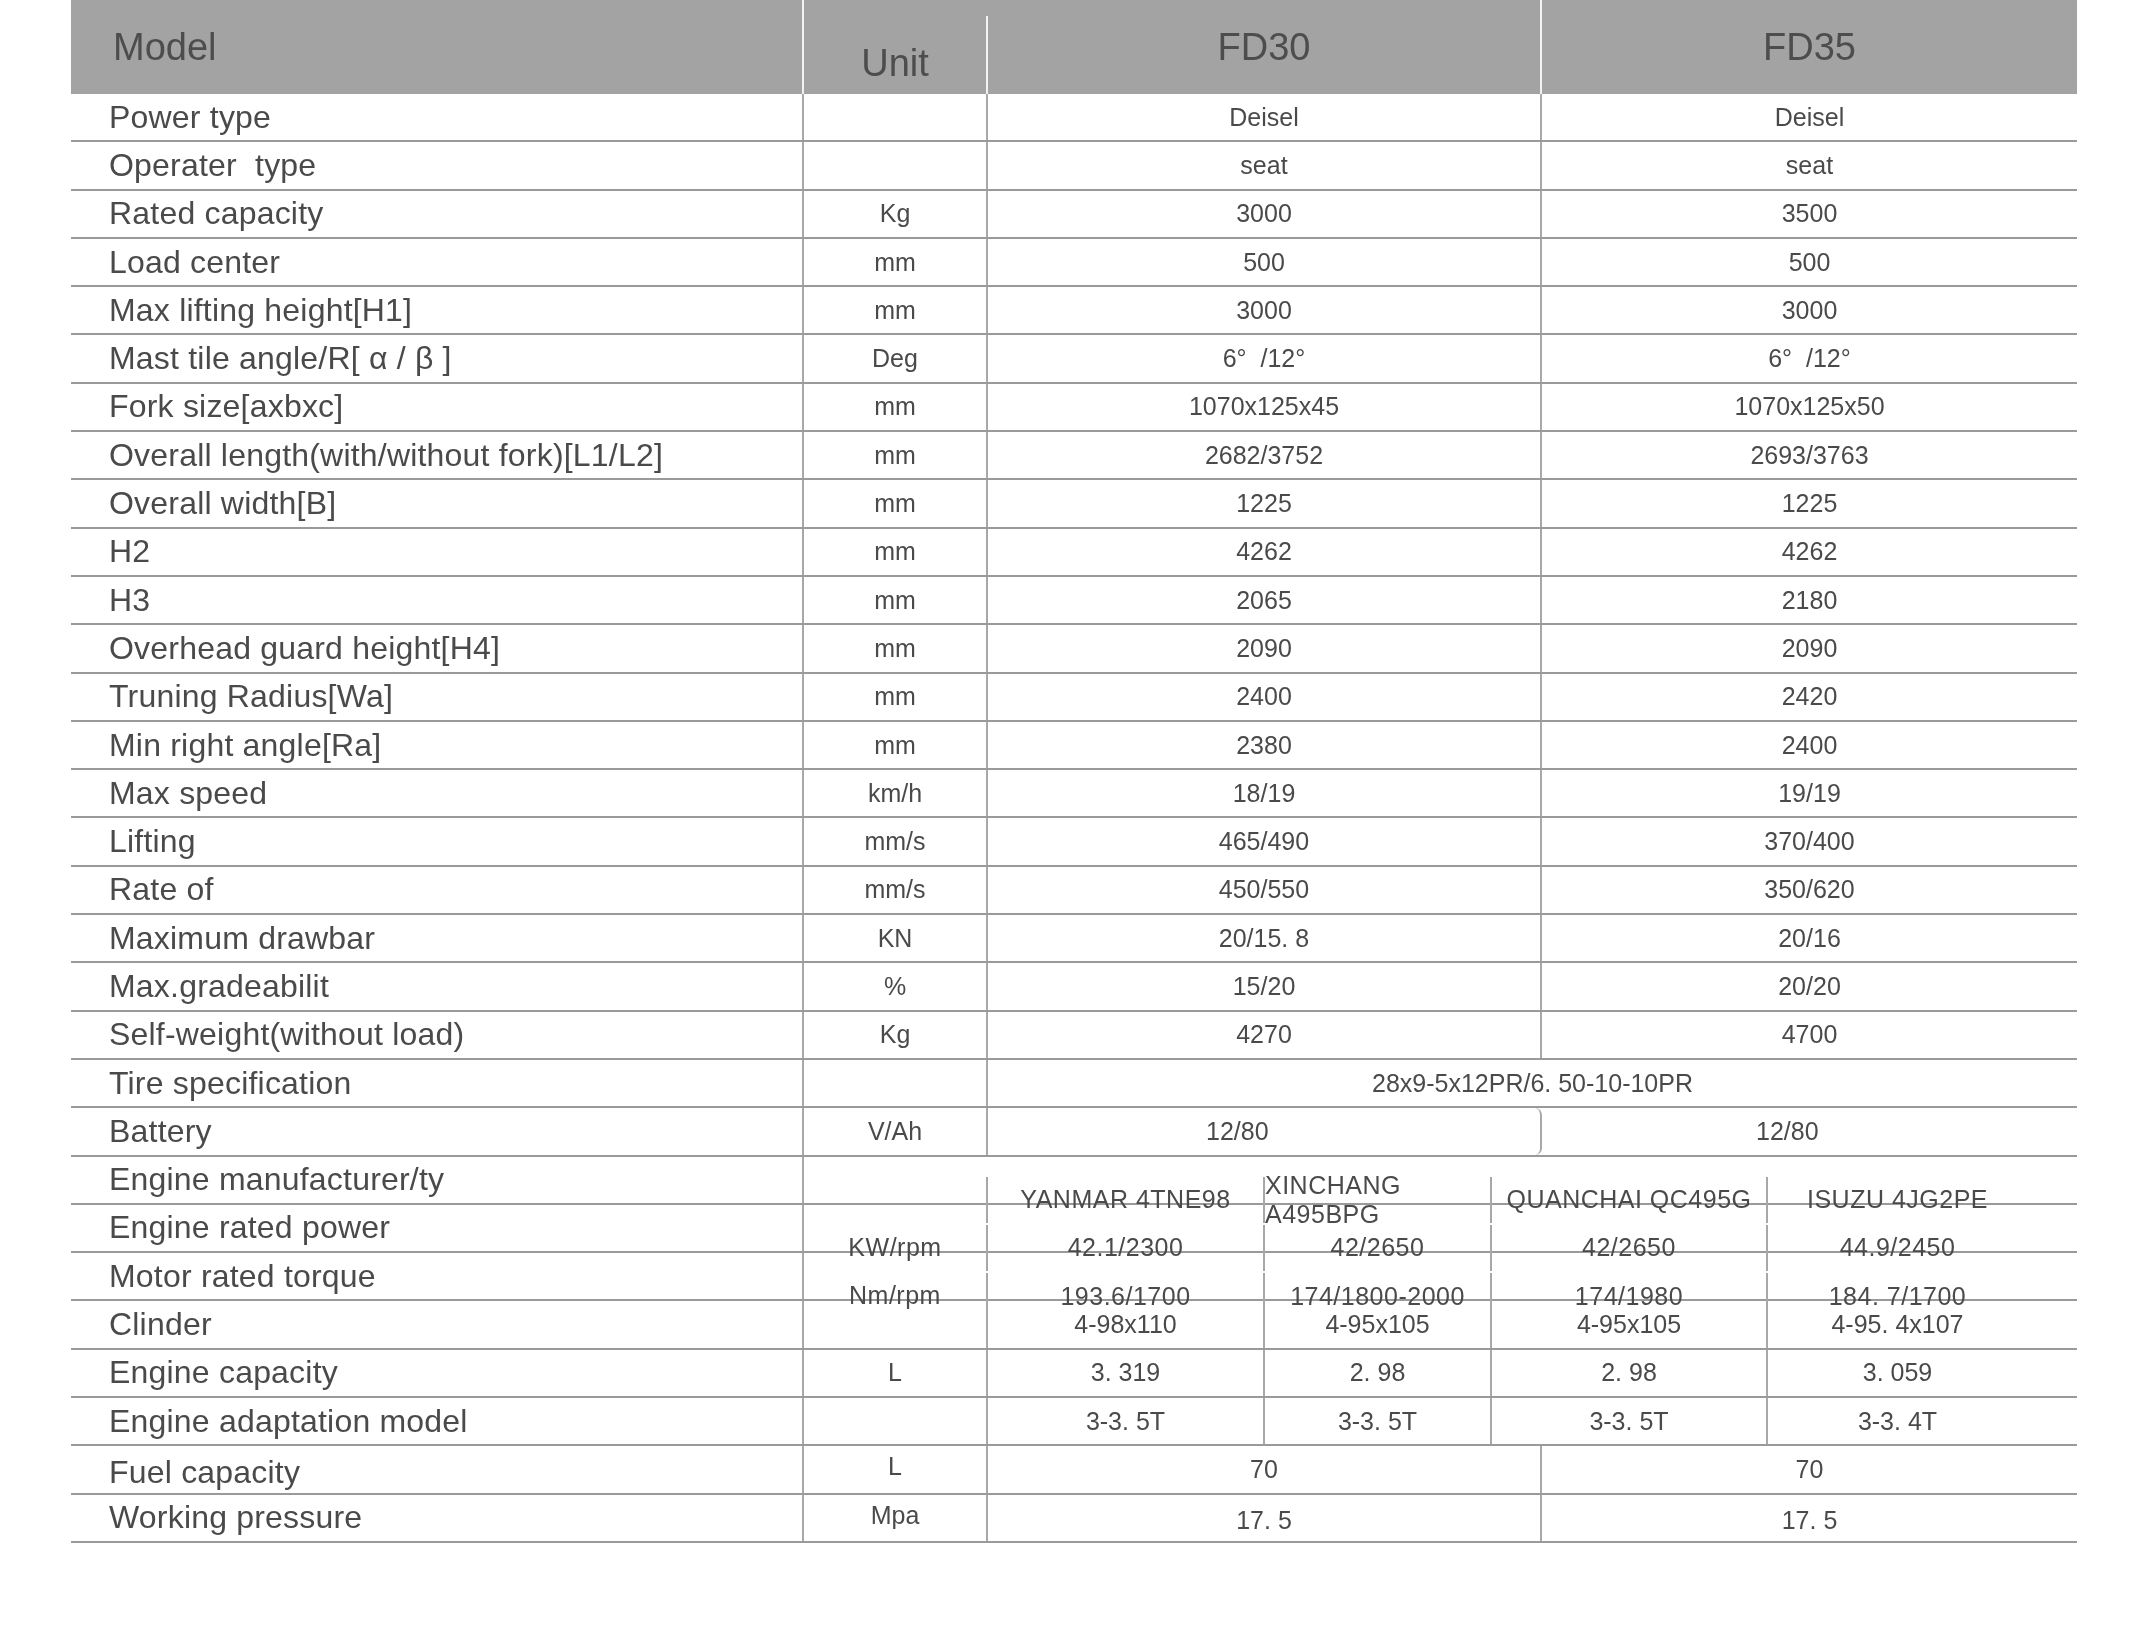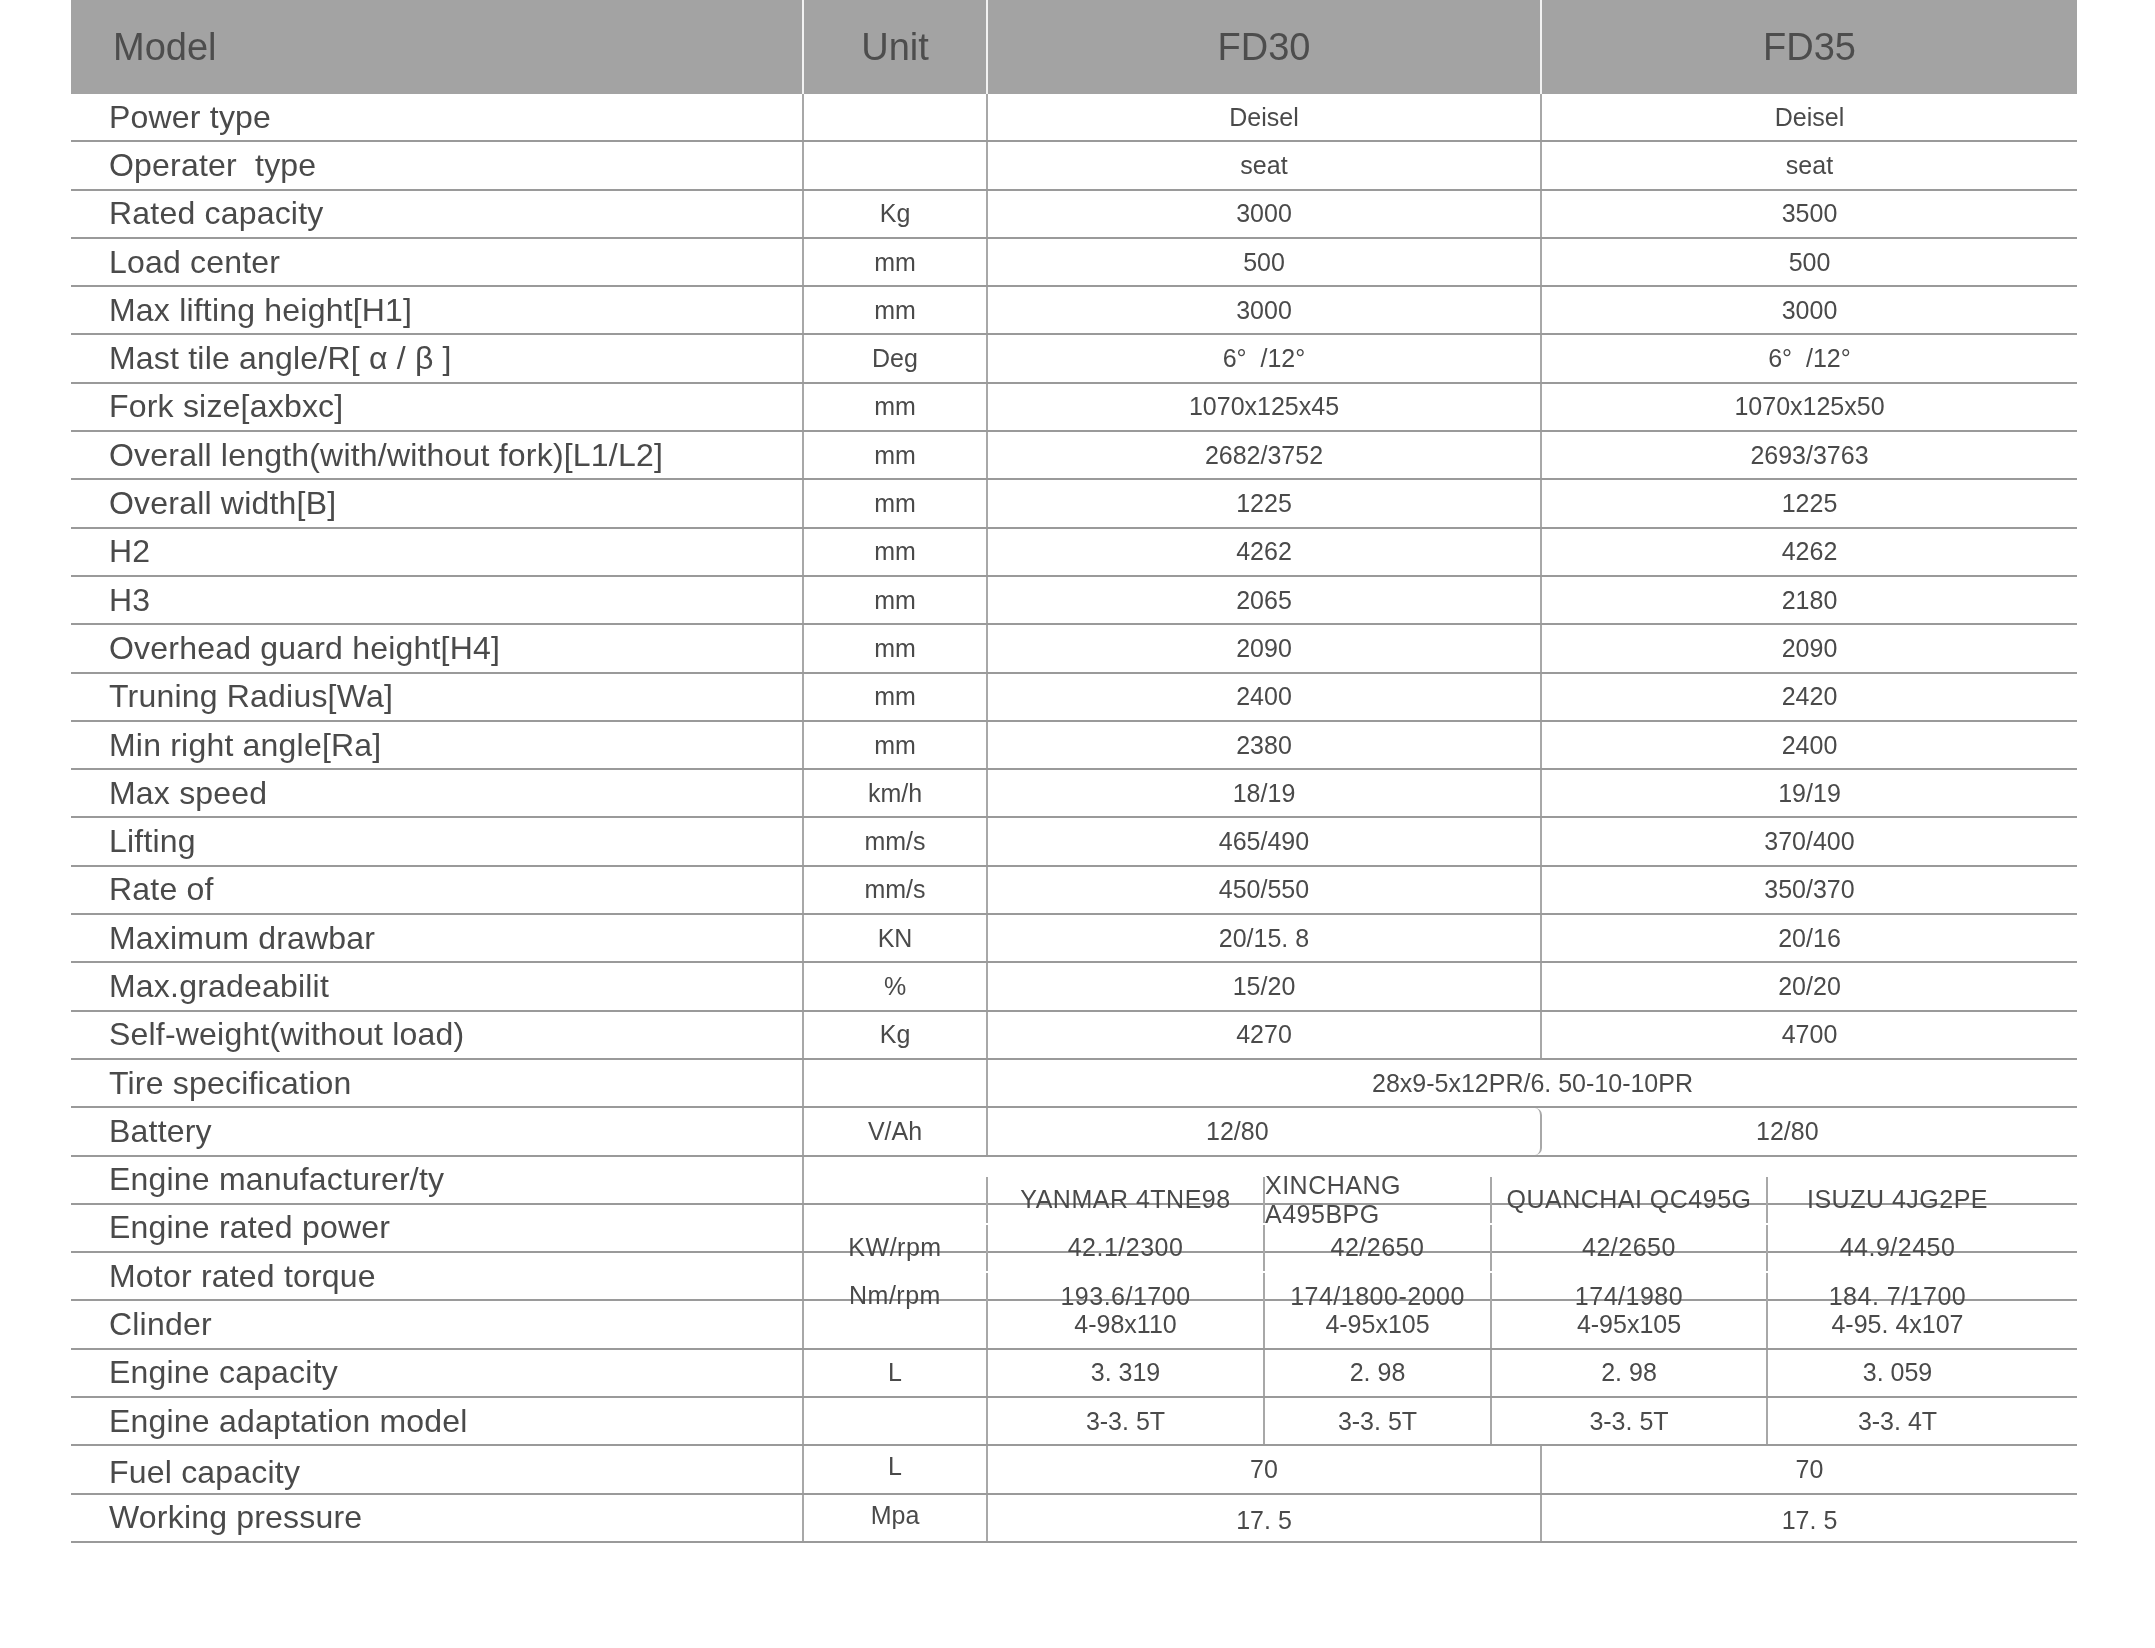--- a/index.html
+++ b/index.html
@@ -3,21 +3,21 @@
 <meta charset="utf-8">
 <style>
   html, body { margin: 0; padding: 0; background: #ffffff; }
   body { width: 2155px; height: 1648px; position: relative; overflow: hidden;
          font-family: "Liberation Sans", sans-serif; color: #4a4a4a; }
   .tbl { position: absolute; left: 71px; top: 0; width: 2006px; }
   .hdr { position: relative; height: 94px; background: #a3a3a3; display: flex; }
   .hdr > div { position: relative; height: 94px; display: flex; align-items: center;
                font-size: 38px; color: #4d4d4d; box-sizing: border-box; }
   .hdr .c-model { width: 733px; padding-left: 42px; border-right: 2px solid #f2f2f2; }
-  .hdr .c-unit { width: 184px; justify-content: center; border-right: 2px solid #f2f2f2; }
+  .hdr .c-unit { width: 184px; justify-content: center; border-right: 2px solid #f2f2f2; margin-top: 16px; }
   .hdr .c-fd30 { width: 554px; justify-content: center; border-right: 2px solid #f2f2f2; }
   .hdr .c-fd35 { width: 535px; justify-content: center; }
   .row { position: relative; height: 48.3px; display: flex; border-bottom: 2px solid #9a9a9a; box-sizing: border-box; }
   .row > div { box-sizing: border-box; height: 100%; display: flex; align-items: center; }
   .label { width: 733px; padding-left: 38px; font-size: 32px; color: #4a4a4a; border-right: 2px solid #a8a8a8;
            font-stretch: condensed; letter-spacing: 0.2px; }
   .unit { width: 184px; justify-content: center; font-size: 25px; color: #4a4a4a; border-right: 2px solid #a8a8a8; }
   .v30 { width: 554px; justify-content: center; font-size: 25px; border-right: 2px solid #a8a8a8; }
   .v35 { width: 535px; justify-content: center; font-size: 25px; }
   .span2 { width: 1089px; justify-content: center; font-size: 25px; }
@@ -134,21 +134,21 @@
   <div class="row">
       <div class="label">Lifting</div>
       <div class="unit">mm/s</div>
       <div class="v30">465/490</div>
       <div class="v35">370/400</div>
     </div>
   <div class="row">
       <div class="label">Rate of</div>
       <div class="unit">mm/s</div>
       <div class="v30">450/550</div>
-      <div class="v35">350/370</div>
+      <div class="v35">350/620</div>
     </div>
   <div class="row">
       <div class="label">Maximum drawbar</div>
       <div class="unit">KN</div>
       <div class="v30">20/15. 8</div>
       <div class="v35">20/16</div>
     </div>
   <div class="row">
       <div class="label">Max.gradeabilit</div>
       <div class="unit">%</div>

